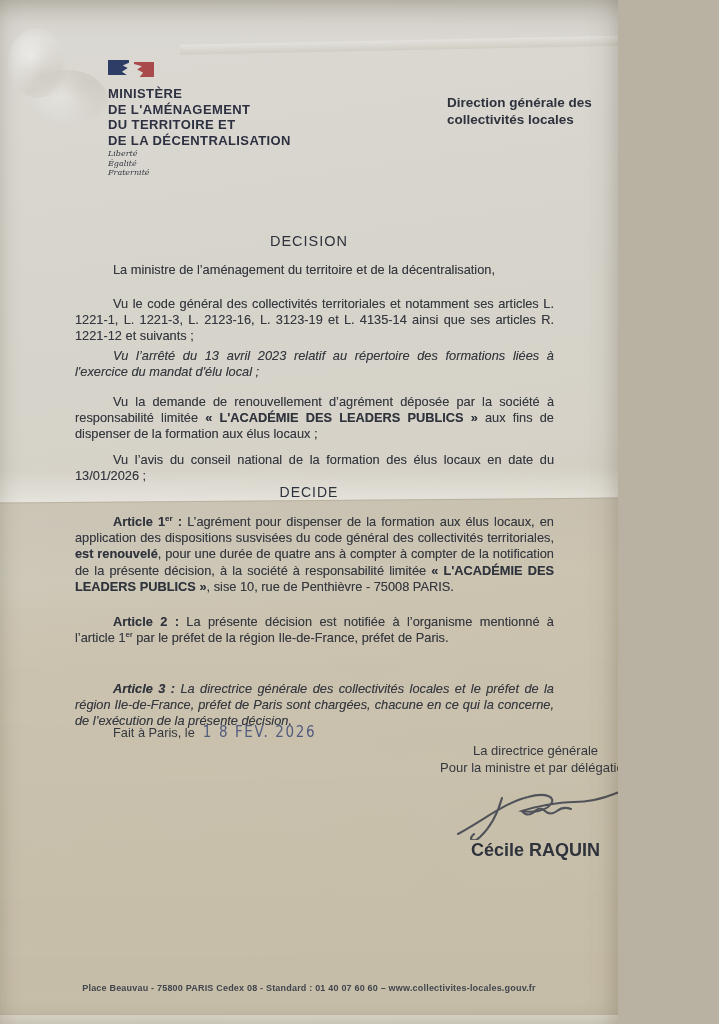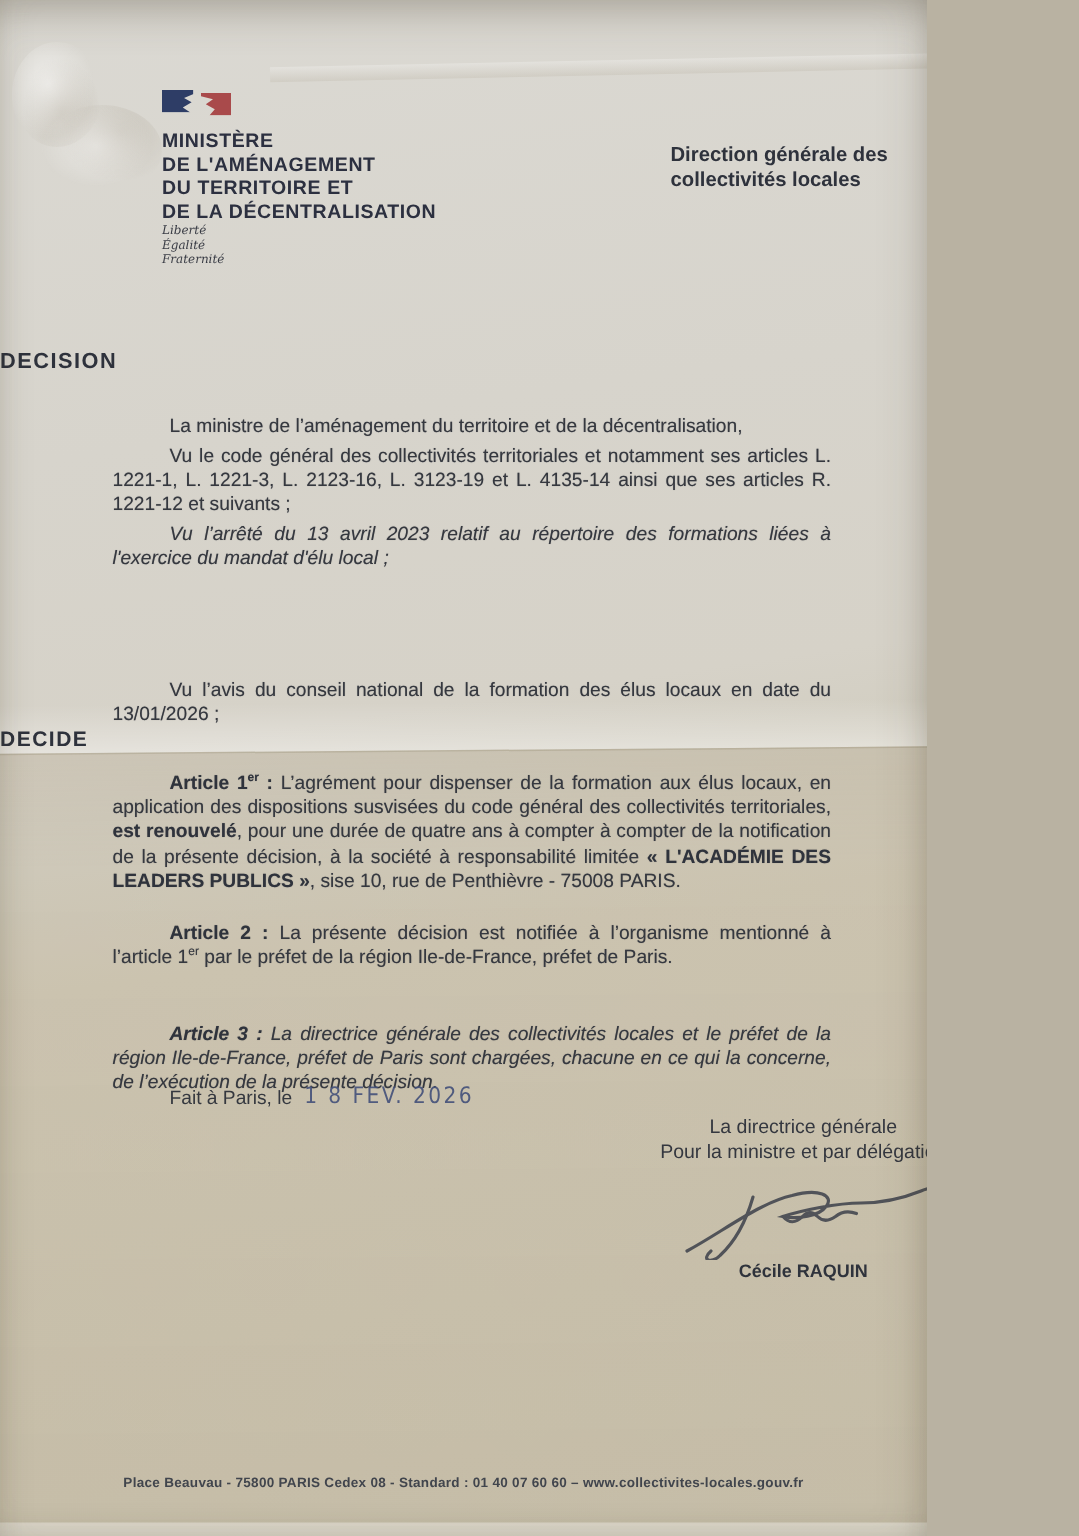--- a/index.html
+++ b/index.html
@@ -42,37 +42,37 @@
     clip-path:polygon(0 0,100% 0,100% 100%,28% 100%,46% 72%,16% 50%,40% 28%,0 14%);}
   .ministry{position:absolute;left:108px;top:86px;z-index:3;
     font-size:13px;font-weight:700;line-height:15.5px;letter-spacing:.4px;color:#2c3040;}
   .motto{position:absolute;left:108px;top:149px;z-index:3;
     font-family:"DejaVu Serif",serif;font-style:italic;font-size:8px;line-height:9.5px;color:#383b44;}
   .direction{position:absolute;left:447px;top:94px;width:225px;z-index:3;
     font-size:13.5px;font-weight:700;line-height:17px;color:#2e323c;}
 
   
   .abs{position:absolute;left:75px;right:64px;z-index:3;}
-  .doc-title{position:absolute;left:0;right:0;z-index:3;
-    font-size:14.5px;font-weight:700;letter-spacing:1px;color:#2e323c;}
+  .doc-title{position:absolute;left:0;right:0;text-align:center;z-index:3;
+    font-size:14.5px;font-weight:400;letter-spacing:1px;color:#2e323c;}
   .para{font-size:12.8px;line-height:16.2px;text-align:justify;text-indent:38px;
     text-shadow:0 0 .6px rgba(53,56,63,.45);}
   .bold{font-weight:700;color:#2f333c;}
   sup{font-size:8px;line-height:0;}
   .dateline{font-size:12.8px;padding-left:38px;}
   .stamp{display:inline-block;margin-left:8px;font-family:"DejaVu Sans",sans-serif;
     font-size:13.5px;font-weight:500;letter-spacing:1.6px;color:#43507a;
     transform:scaleY(1.12);transform-origin:left bottom;opacity:.9;}
 
   
   .sig-block{position:absolute;left:408px;top:742px;width:255px;text-align:center;z-index:3;
     font-size:13px;line-height:17.3px;color:#34373f;}
   .sig-svg{position:absolute;left:452px;top:788px;z-index:3;}
   .sig-name{position:absolute;left:408px;top:840px;width:255px;text-align:center;z-index:3;
-    font-size:12px;font-weight:700;color:#2f333c;}
+    font-size:18px;font-weight:700;color:#2f333c;}
 
   .footer{position:absolute;left:0;right:0;top:983px;text-align:center;z-index:3;
     font-size:9px;font-weight:600;letter-spacing:.2px;color:#41454d;}
 </style>
 </head>
 <body>
 
 <div class="page">
 
   <div class="crumple c1"></div>
@@ -98,26 +98,27 @@
     <div>Égalité</div>
     <div>Fraternité</div>
   </div>
   <div class="direction">
     <div>Direction générale des</div>
     <div>collectivités locales</div>
   </div>
 
   <div class="doc-title" style="top:233px;">DECISION</div>
 
-  <div class="abs para" style="top:262px;margin-top:14px;">La ministre de l’aménagement du territoire et de la décentralisation,</div>
+  <div class="abs para" style="top:262px;">La ministre de l’aménagement du territoire et de la décentralisation,</div>
 
   <div class="abs para" style="top:296px;">Vu le code général des collectivités territoriales et notamment ses articles L. 1221-1, L. 1221-3, L. 2123-16, L. 3123-19 et L. 4135-14 ainsi que ses articles R. 1221-12 et suivants ;</div>
 
   <div class="abs para" style="top:348px;font-style:italic;">Vu l’arrêté du 13 avril 2023 relatif au répertoire des formations liées à l'exercice du mandat d'élu local ;</div>
 
+  <div class="abs para" style="top:394px;"><span>Vu la demande de renouvellement d’agrément déposée par la société à responsabilité limitée </span><span class="bold">« L'ACADÉMIE DES LEADERS PUBLICS »</span><span> aux fins de dispenser de la formation aux élus locaux ;</span></div>
 
   <div class="abs para" style="top:452px;">Vu l’avis du conseil national de la formation des élus locaux en date du 13/01/2026 ;</div>
 
   <div class="doc-title" style="top:484px;font-size:14px;">DECIDE</div>
 
   <div class="abs para" style="top:514px;"><span class="bold"><span>Article 1</span><sup>er</sup><span> : </span></span><span>L’agrément pour dispenser de la formation aux élus locaux, en application des dispositions susvisées du code général des collectivités territoriales, </span><span class="bold">est renouvelé</span><span>, pour une durée de quatre ans à compter à compter de la notification de la présente décision, à la société à responsabilité limitée </span><span class="bold">« L'ACADÉMIE DES LEADERS PUBLICS »</span><span>, sise 10, rue de Penthièvre - 75008 PARIS.</span></div>
 
   <div class="abs para" style="top:614px;"><span class="bold"><span>Article 2</span><span> : </span></span><span>La présente décision est notifiée à l’organisme mentionné à l’article 1</span><sup>er</sup><span> par le préfet de la région Ile-de-France, préfet de Paris.</span></div>
 
   <div class="abs para" style="top:681px;font-style:italic;"><span class="bold"><span>Article 3</span><span> : </span></span><span>La directrice générale des collectivités locales et le préfet de la région Ile-de-France, préfet de Paris sont chargées, chacune en ce qui la concerne, de l’exécution de la présente décision.</span></div>

